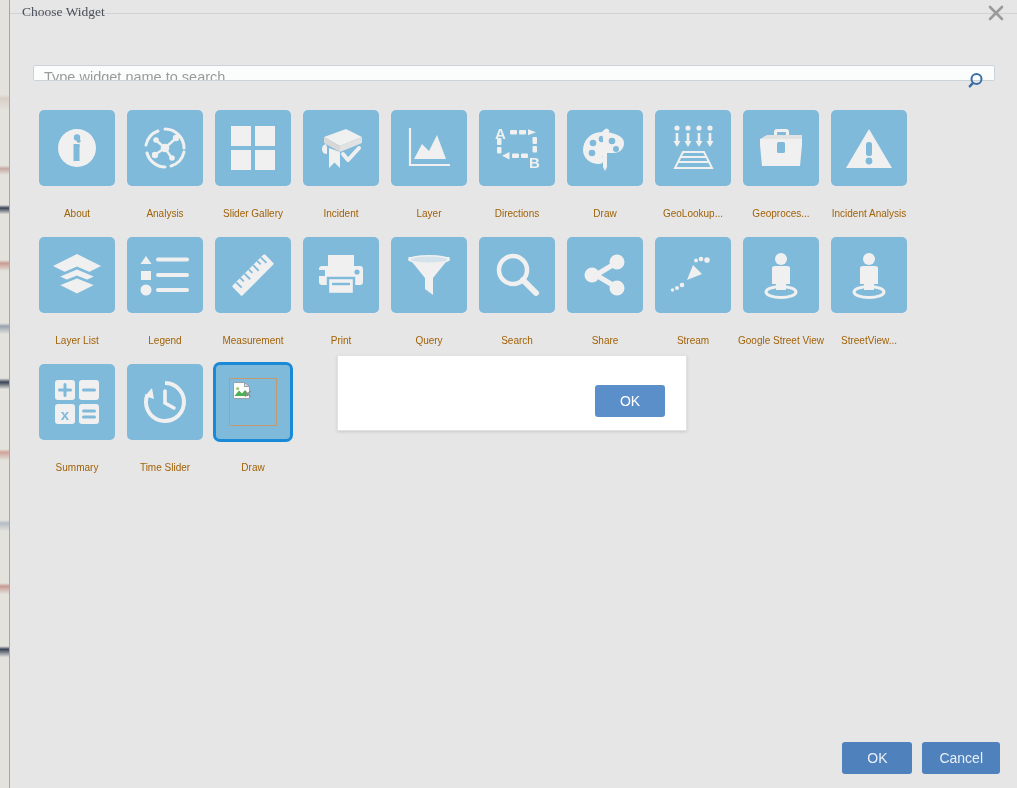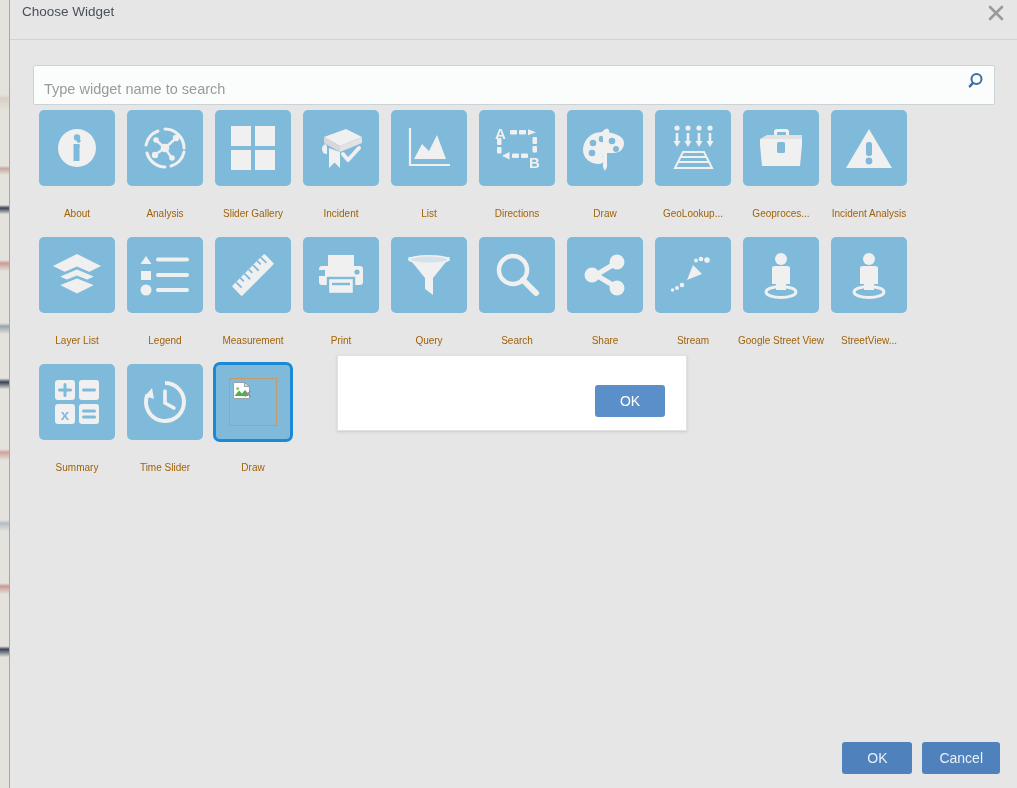--- a/index.html
+++ b/index.html
@@ -34,22 +34,23 @@
 
   #dialog {
     position: absolute;
     left: 10px; top: 0;
     width: 1007px; height: 788px;
     background: #e6e6e6;
   }
 
   #titlebar {
     position: relative;
-    height: 40px;
+    height: 14px;
     border-bottom: 1px solid #d2d2d2;
+    font-family: Liberation Serif, serif;
   }
   #title-text {
     position: absolute;
     left: 12px; top: 4px;
     font-size: 13.5px;
     color: #4a4f5c;
   }
   #close-btn {
     position: absolute;
     right: 9px; top: 1px;
@@ -58,21 +59,21 @@
   }
   #close-btn svg { display: block; }
 
   
   #search-row {
     position: absolute;
     left: 23px; top: 65px;
     width: 962px; height: 32px;
   }
   #search-input {
-    width: 100%; height: 40px;
+    width: 100%; height: 16px;
     border: 1px solid #ccd3d8;
     background: #fbfcfc;
     border-radius: 2px;
     padding: 8px 34px 0 10px;
     font-size: 14.5px;
     color: #555;
     font-family: "Liberation Sans", sans-serif;
     outline: none;
   }
   #search-input::placeholder { color: #9a9a9a; }
@@ -278,21 +279,21 @@
       </div>
       <div class="widget">
         <div class="tile">
           <span>
             <svg width="48" height="46" viewBox="0 0 48 46">
       <path d="M5 3 L5 40 L45 40" fill="none" stroke="#f0f0f0" stroke-width="2.2"></path>
       <path d="M9 34 L17 19 L24 26 L32 10 L41 34 Z" fill="#f0f0f0"></path>
     </svg>
           </span>
         </div>
-        <div class="wlabel">List</div>
+        <div class="wlabel">Layer</div>
       </div>
       <div class="widget">
         <div class="tile">
           <span>
             <svg width="52" height="46" viewBox="0 0 52 46">
       <text x="4" y="14" font-family="Liberation Sans, sans-serif" font-size="15" fill="#f0f0f0" font-weight="bold">A</text>
       <text x="38" y="43" font-family="Liberation Sans, sans-serif" font-size="15" fill="#f0f0f0" font-weight="bold">B</text>
       <g fill="#f0f0f0">
         <rect x="19" y="5" width="7" height="4.5" rx="1"></rect>
         <rect x="28" y="5" width="7" height="4.5" rx="1"></rect>

